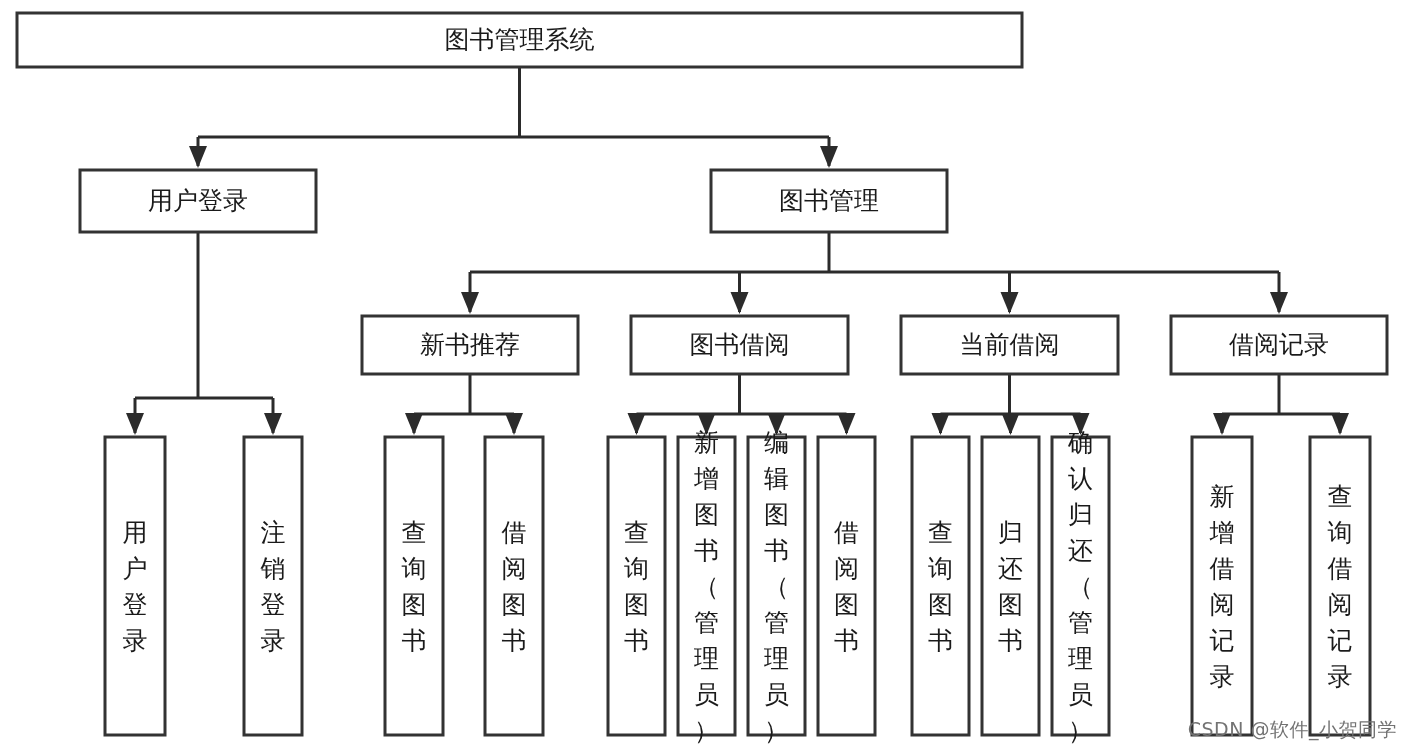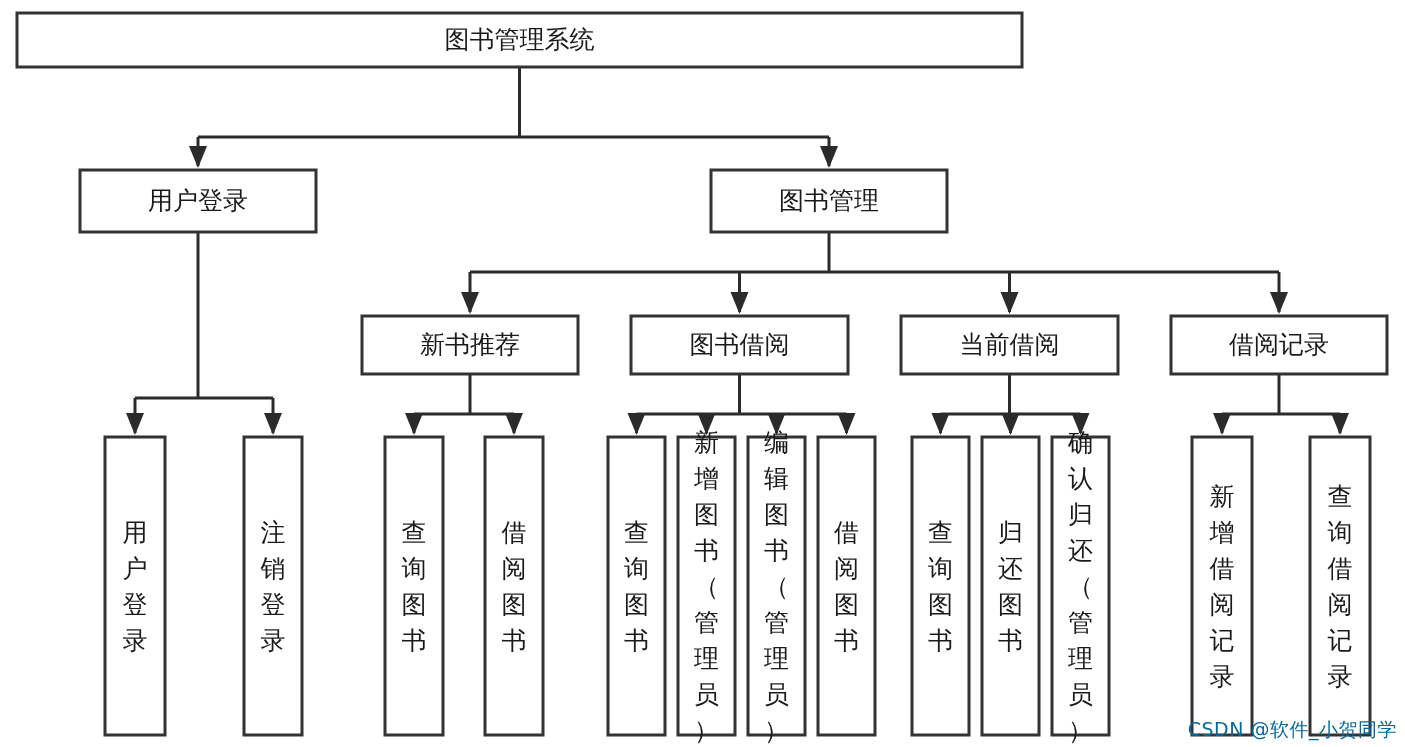--- a/index.html
+++ b/index.html
@@ -45,21 +45,21 @@
   .arrow-head {
     fill: #2b2b2b;
     stroke: none;
   }
   .watermark {
     position: absolute;
     right: 8px;
     bottom: 4px;
     font-family: "DejaVu Sans", "Liberation Sans", sans-serif;
     font-size: 19px;
-    color: #0369a1;
+    color: #737373;
     white-space: nowrap;
     letter-spacing: 0.5px;
     user-select: none;
   }
 </style>
 </head>
 <body>
 
 <svg id="chart" viewBox="0 0 1405 747" xmlns="http://www.w3.org/2000/svg">
   <g id="edges-layer">

